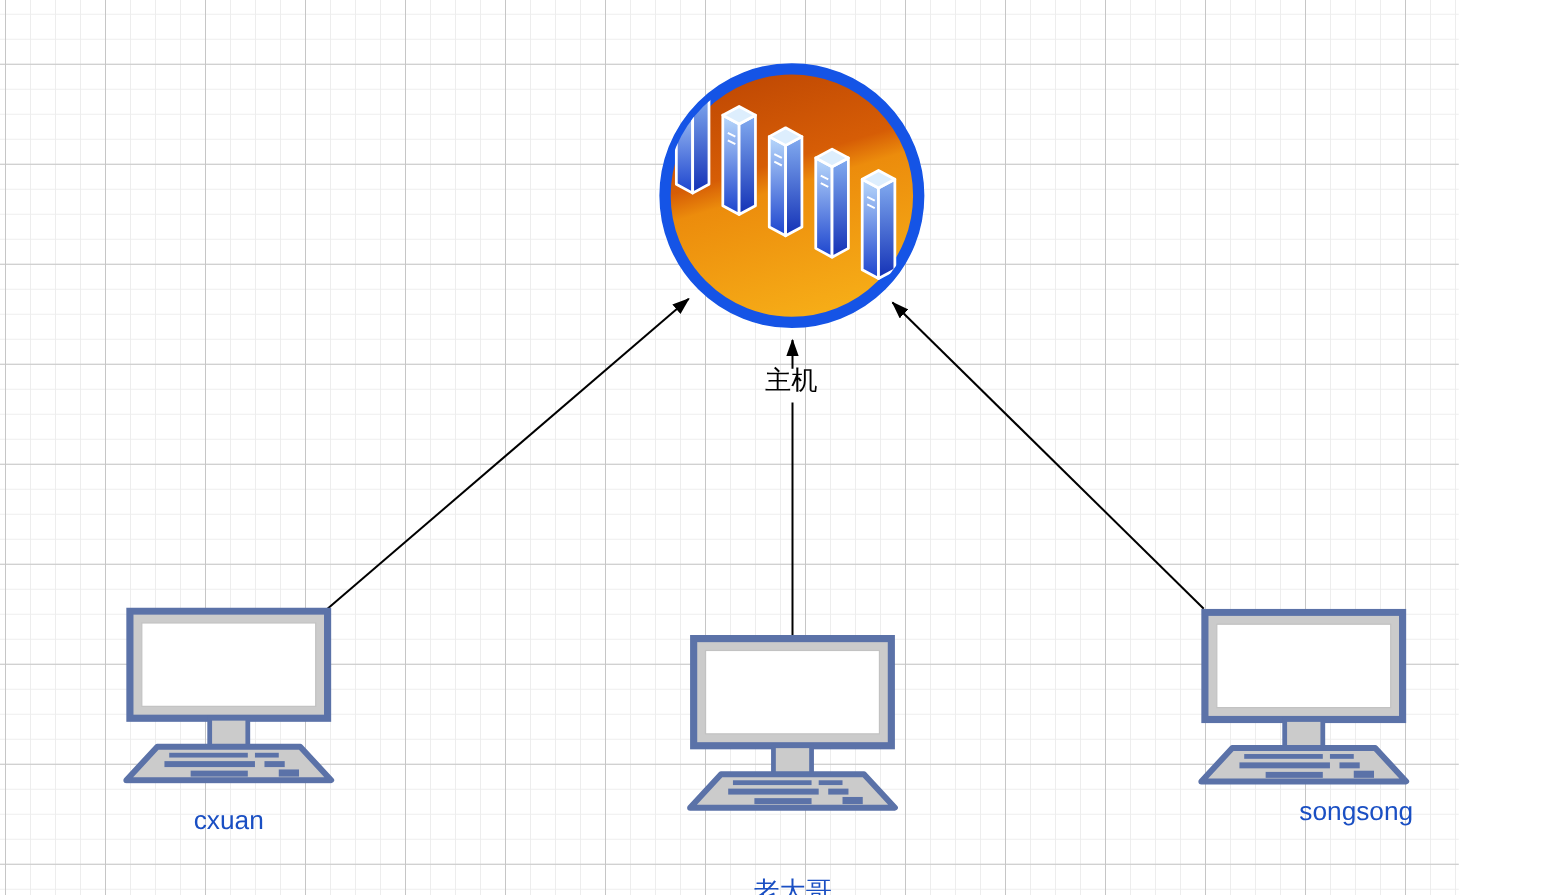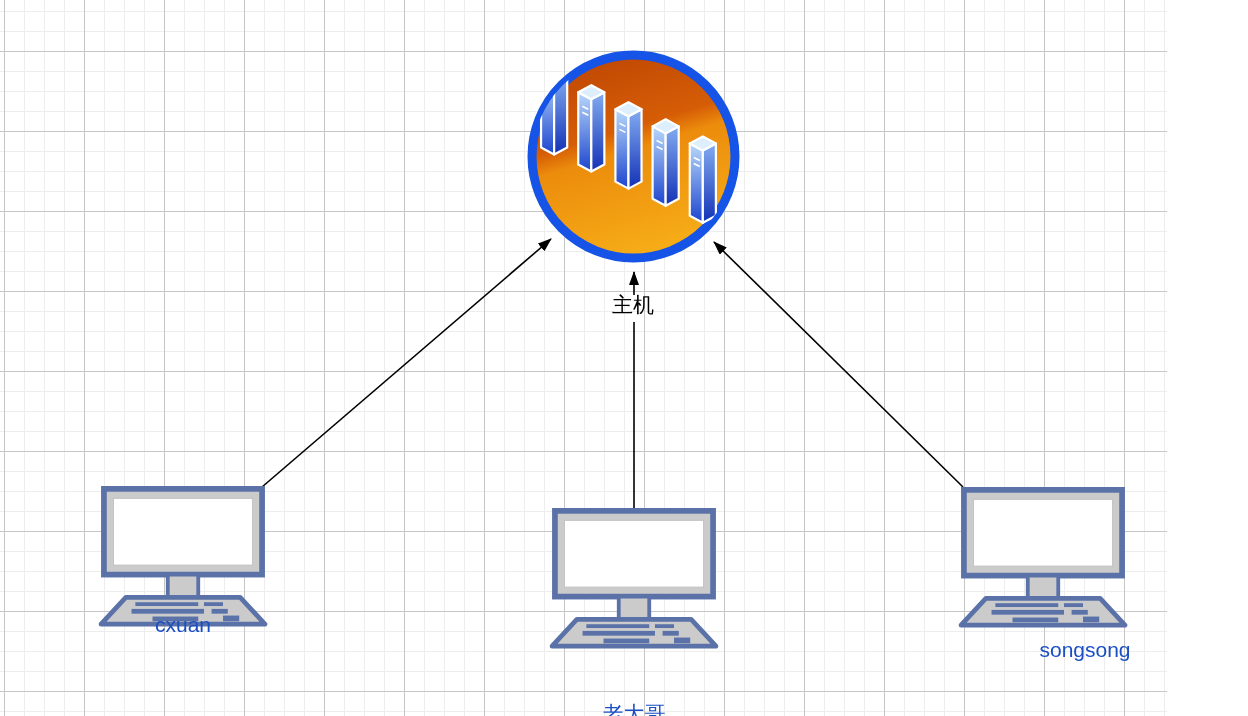--- a/index.html
+++ b/index.html
@@ -121,21 +121,21 @@
       <g fill="#5b72a8">
         <rect x="40" y="122" width="66" height="4"></rect>
           <rect x="112" y="122" width="20" height="4"></rect>
         <rect x="36" y="129" width="76" height="5"></rect>
           <rect x="120" y="129" width="17" height="5"></rect>
         <rect x="58" y="137" width="48" height="5"></rect>
           <rect x="132" y="136" width="17" height="6"></rect>
       </g>
     </svg>
   </div>
-  <div class="diagram-label computer-label" style="left:183px;top:612px;">cxuan</div>
+  <div class="diagram-label computer-label" style="left:183px;top:644px;">cxuan</div>
 
   <div class="node" style="left:548px;top:508px;">
     <svg width="172" height="141" viewBox="0 0 180 148">
       <rect x="7" y="3" width="166" height="90" fill="#cbcbcb" stroke="#5b72a8" stroke-width="6"></rect>
       <rect x="17" y="13" width="146" height="70" fill="#ffffff" stroke="#c2c2c2" stroke-width="1"></rect>
       <rect x="74" y="93" width="32" height="26" fill="#cbcbcb" stroke="#5b72a8" stroke-width="4"></rect>
       <polygon points="30,117 150,117 176,145 4,145" fill="#cbcbcb" stroke="#5b72a8" stroke-width="5" stroke-linejoin="round"></polygon>
       <g fill="#5b72a8">
         <rect x="40" y="122" width="66" height="4"></rect>
           <rect x="112" y="122" width="20" height="4"></rect>

